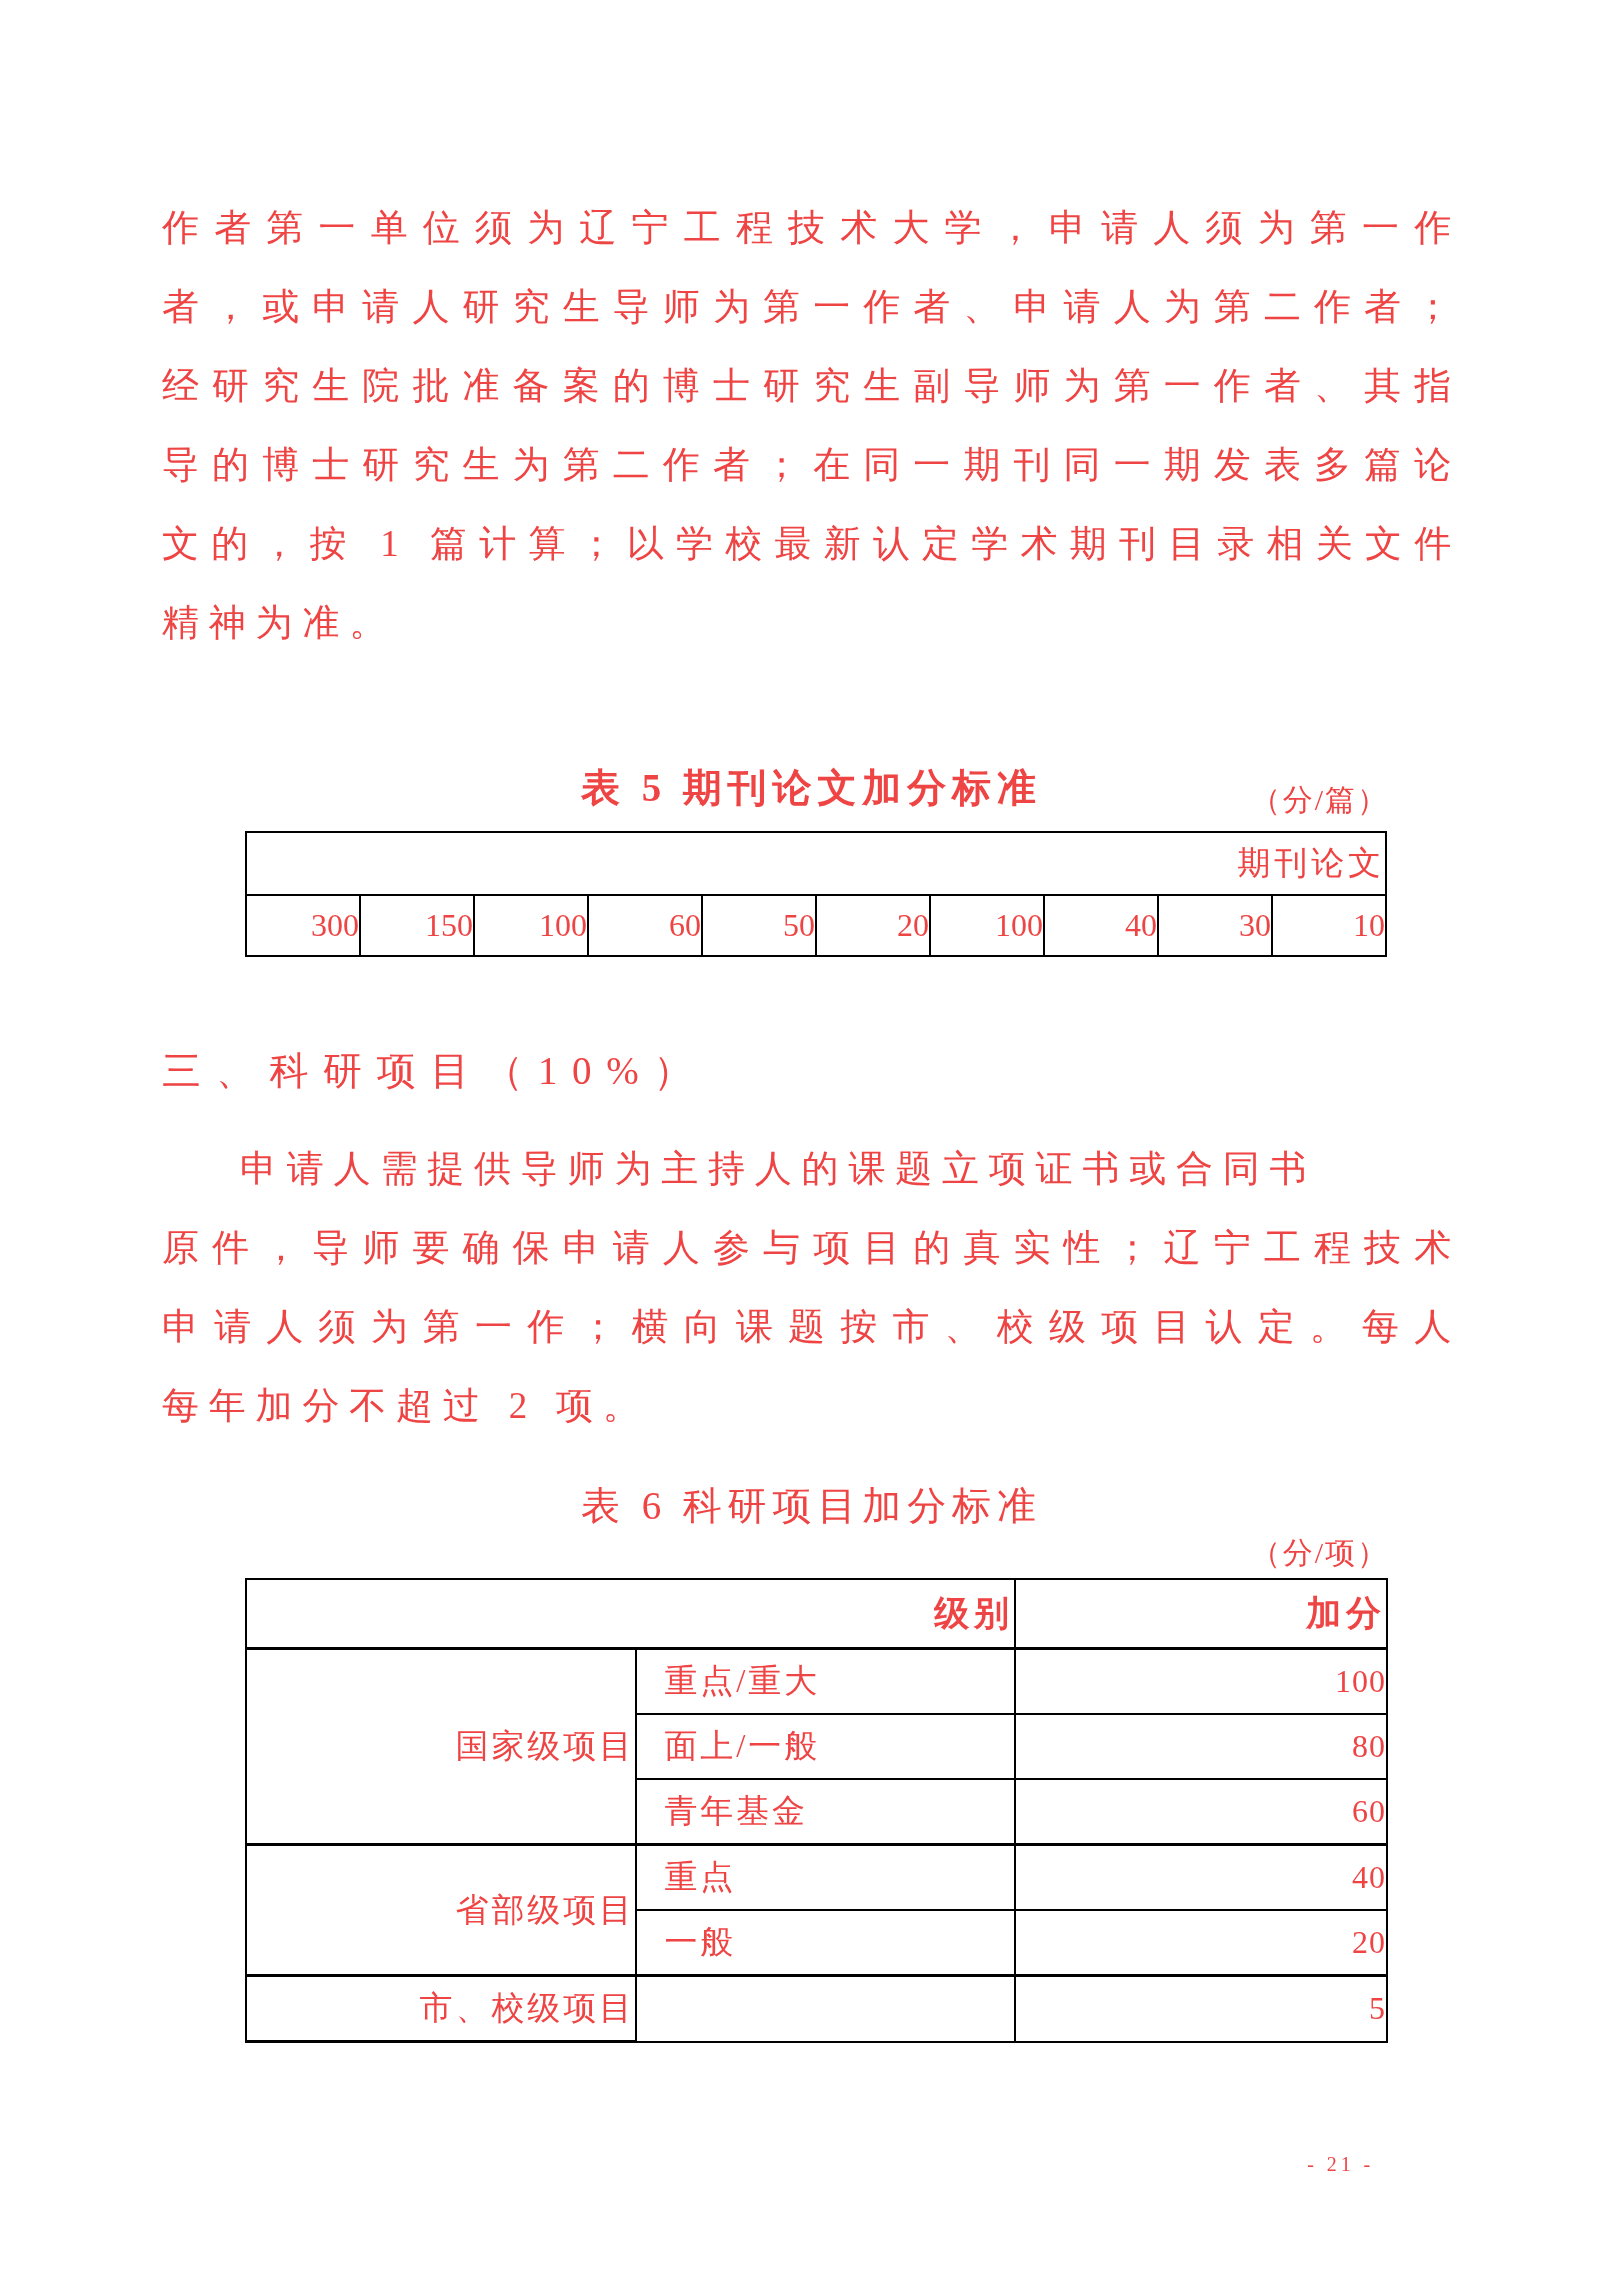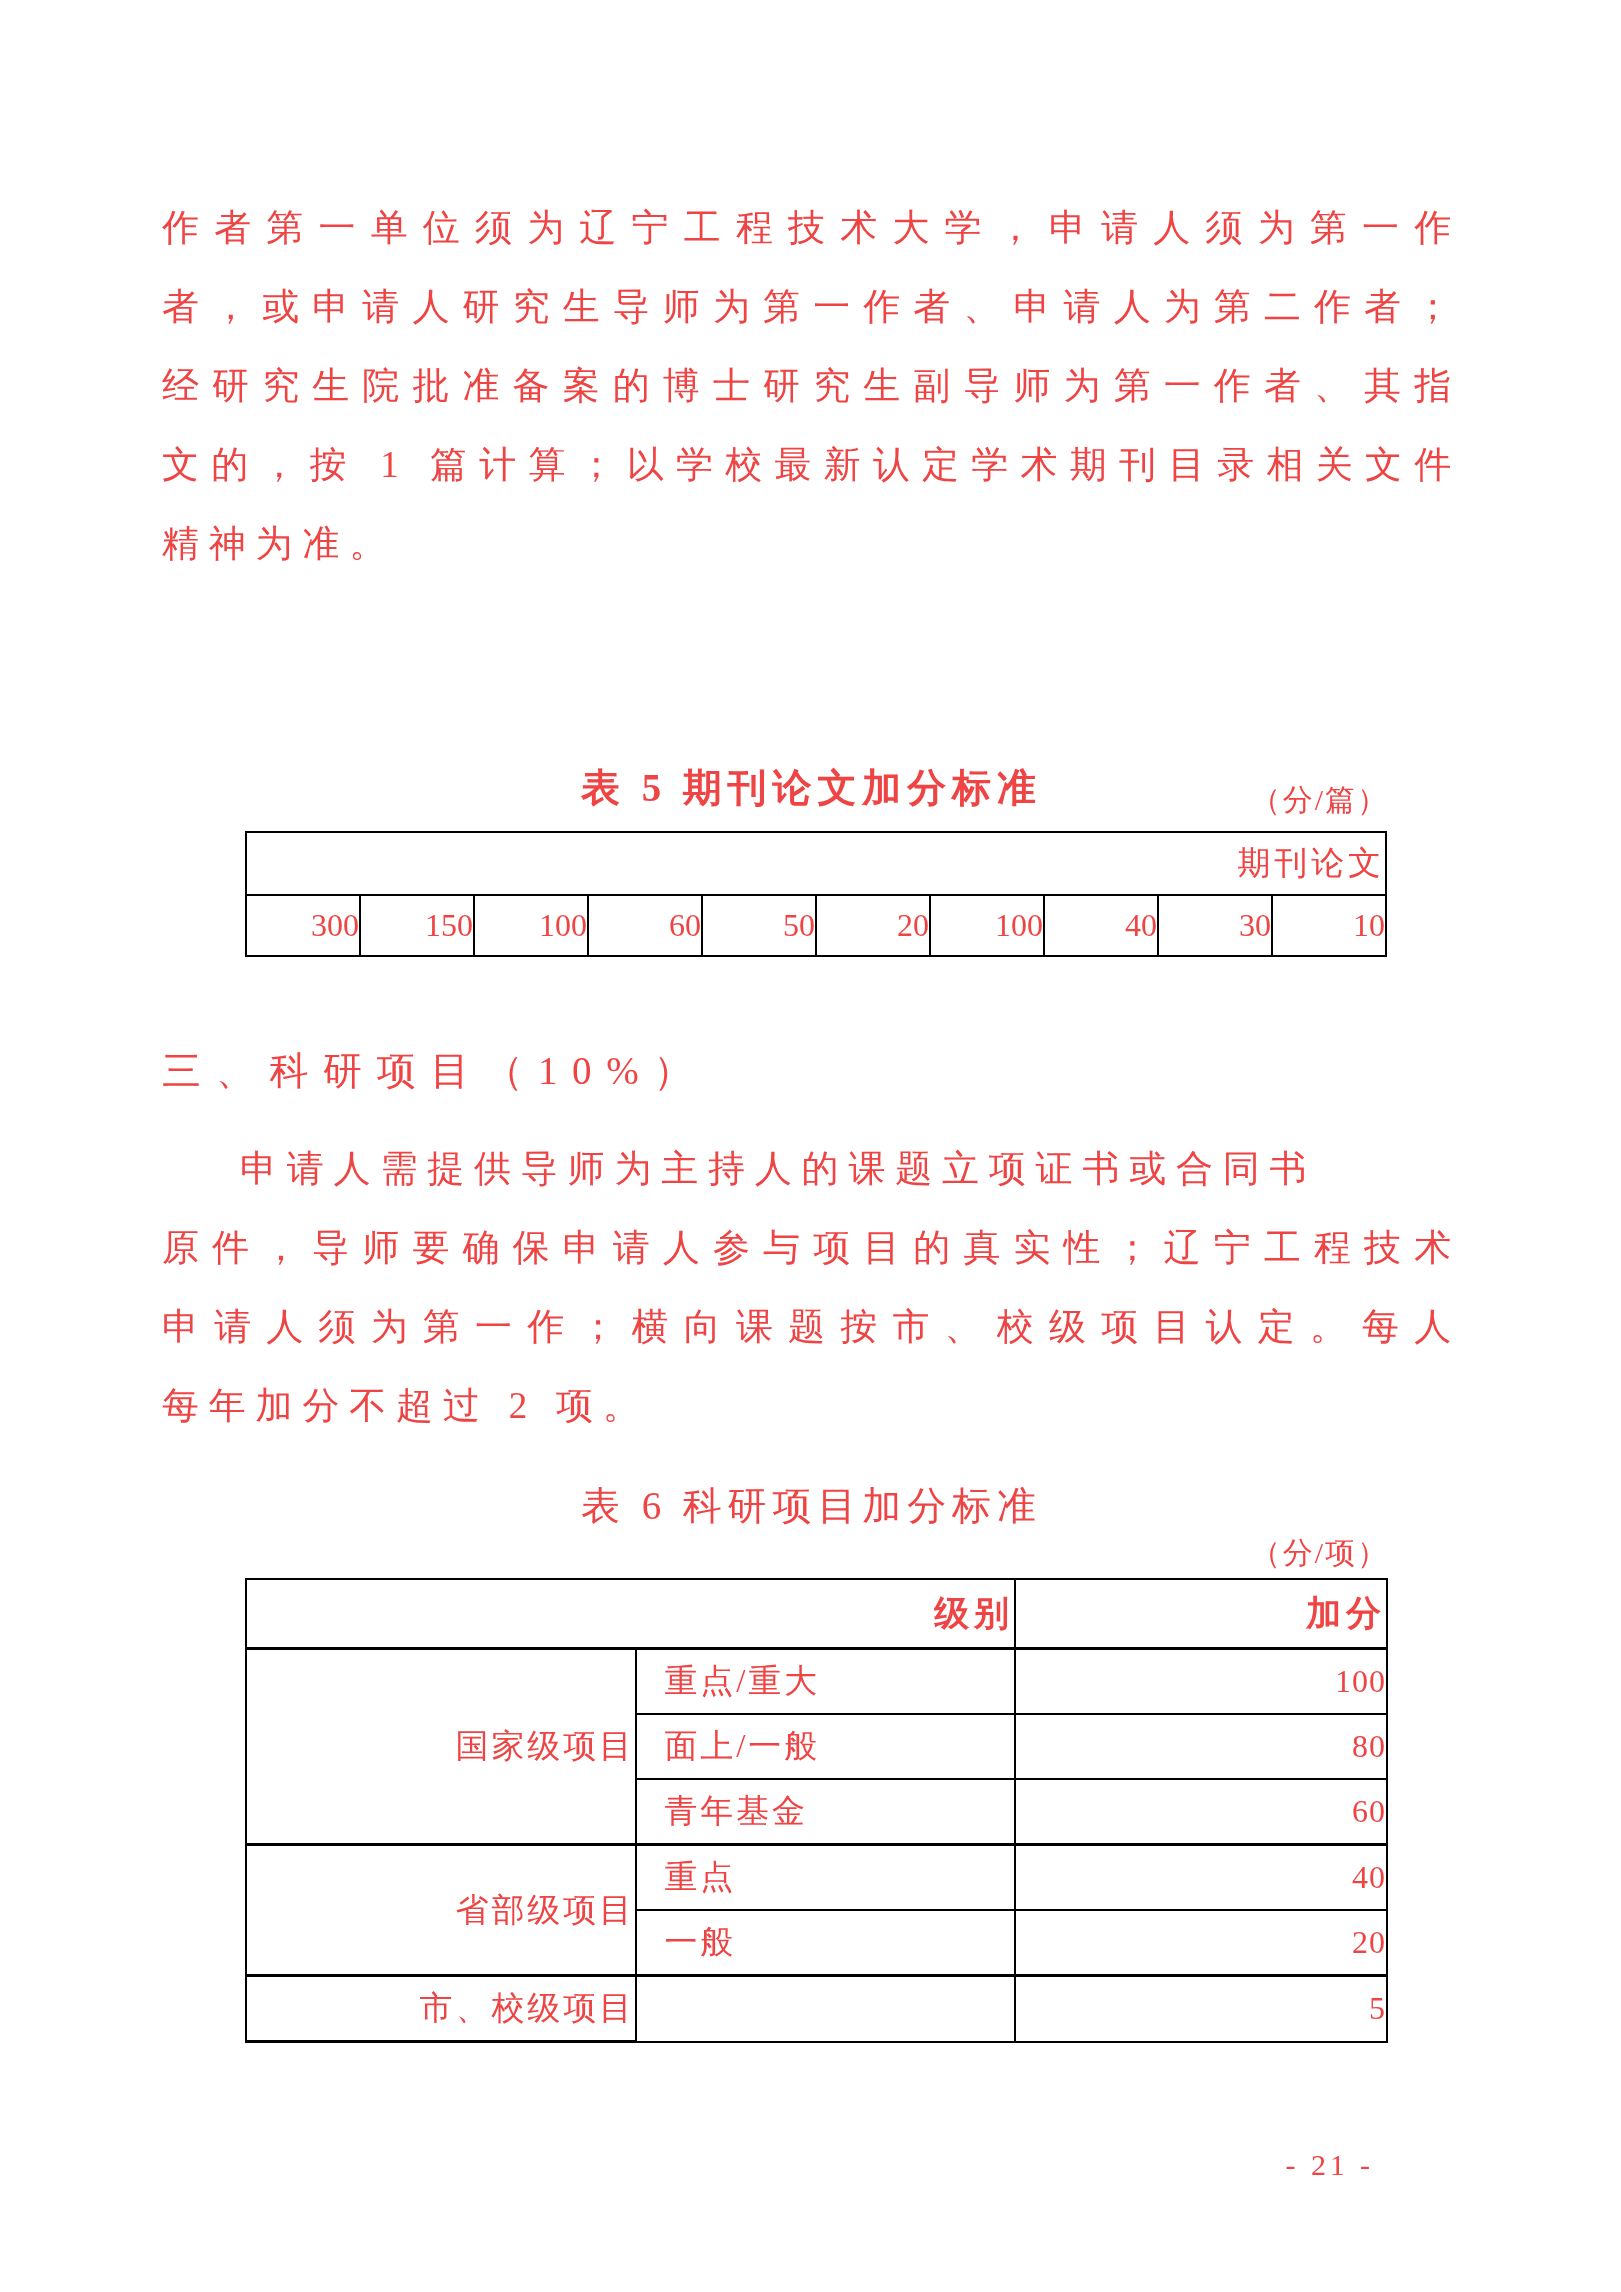--- a/index.html
+++ b/index.html
@@ -63,32 +63,33 @@
   .t6 td.sub{text-align:left;padding-left:27.4px;letter-spacing:2.9px;}
   .t6 td.pts{font-size:32px;letter-spacing:1px;}
   .t6 tr.grp-end td{border-bottom-width:3.9px;}
   .t6 td.grp{border-bottom-width:3.9px;}
   .t6 col.c1{width:390px;}
   .t6 col.c2{width:379px;}
   .t6 col.c3{width:372px;}
   
   .pageno{
     position:absolute;right:247px;top:2145px;
-    font-size:30px;letter-spacing:3.9px;line-height:39px;
+    font-size:20px;letter-spacing:3.9px;line-height:39px;
   }
 </style>
 </head>
 <body>
 
 <div class="page">
 
   <div class="para p1">
     <div class="line">作者第一单位须为辽宁工程技术大学，申请人须为第一作</div>
     <div class="line">者，或申请人研究生导师为第一作者、申请人为第二作者；</div>
     <div class="line">经研究生院批准备案的博士研究生副导师为第一作者、其指</div>
+    <div class="line">导的博士研究生为第二作者；在同一期刊同一期发表多篇论</div>
     <div class="line">文的，按 1 篇计算；以学校最新认定学术期刊目录相关文件</div>
     <div class="line noj">精神为准。</div>
   </div>
 
   <div class="caption c5">表 5 期刊论文加分标准</div>
   <div class="unit u5">（分/篇）</div>
 
   <table class="t5">
     <tbody>
         <tr class="t5-span">

